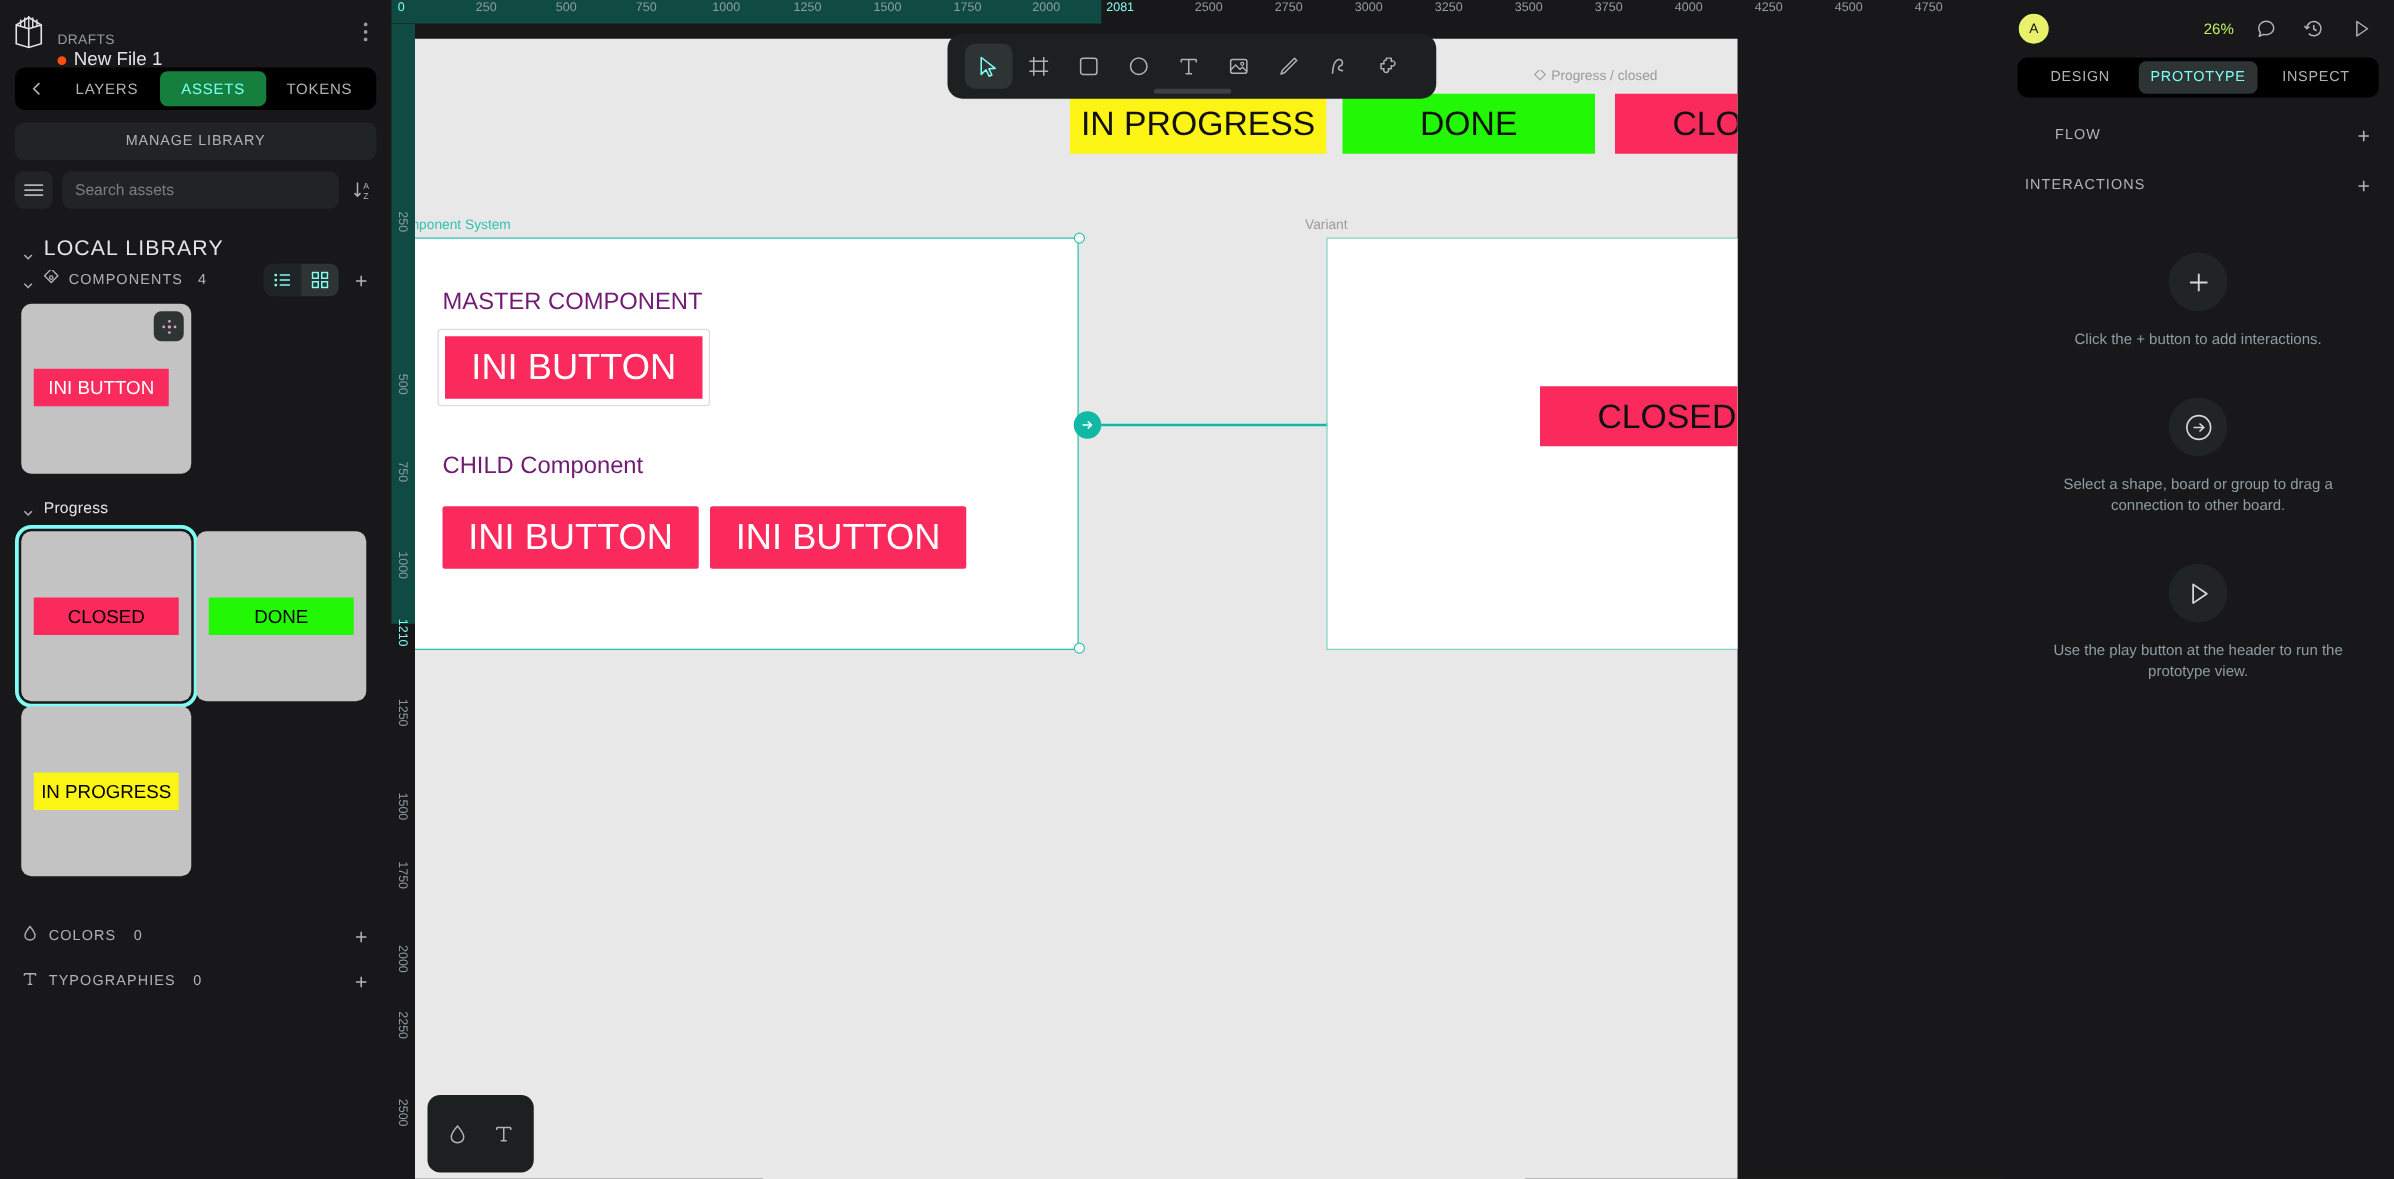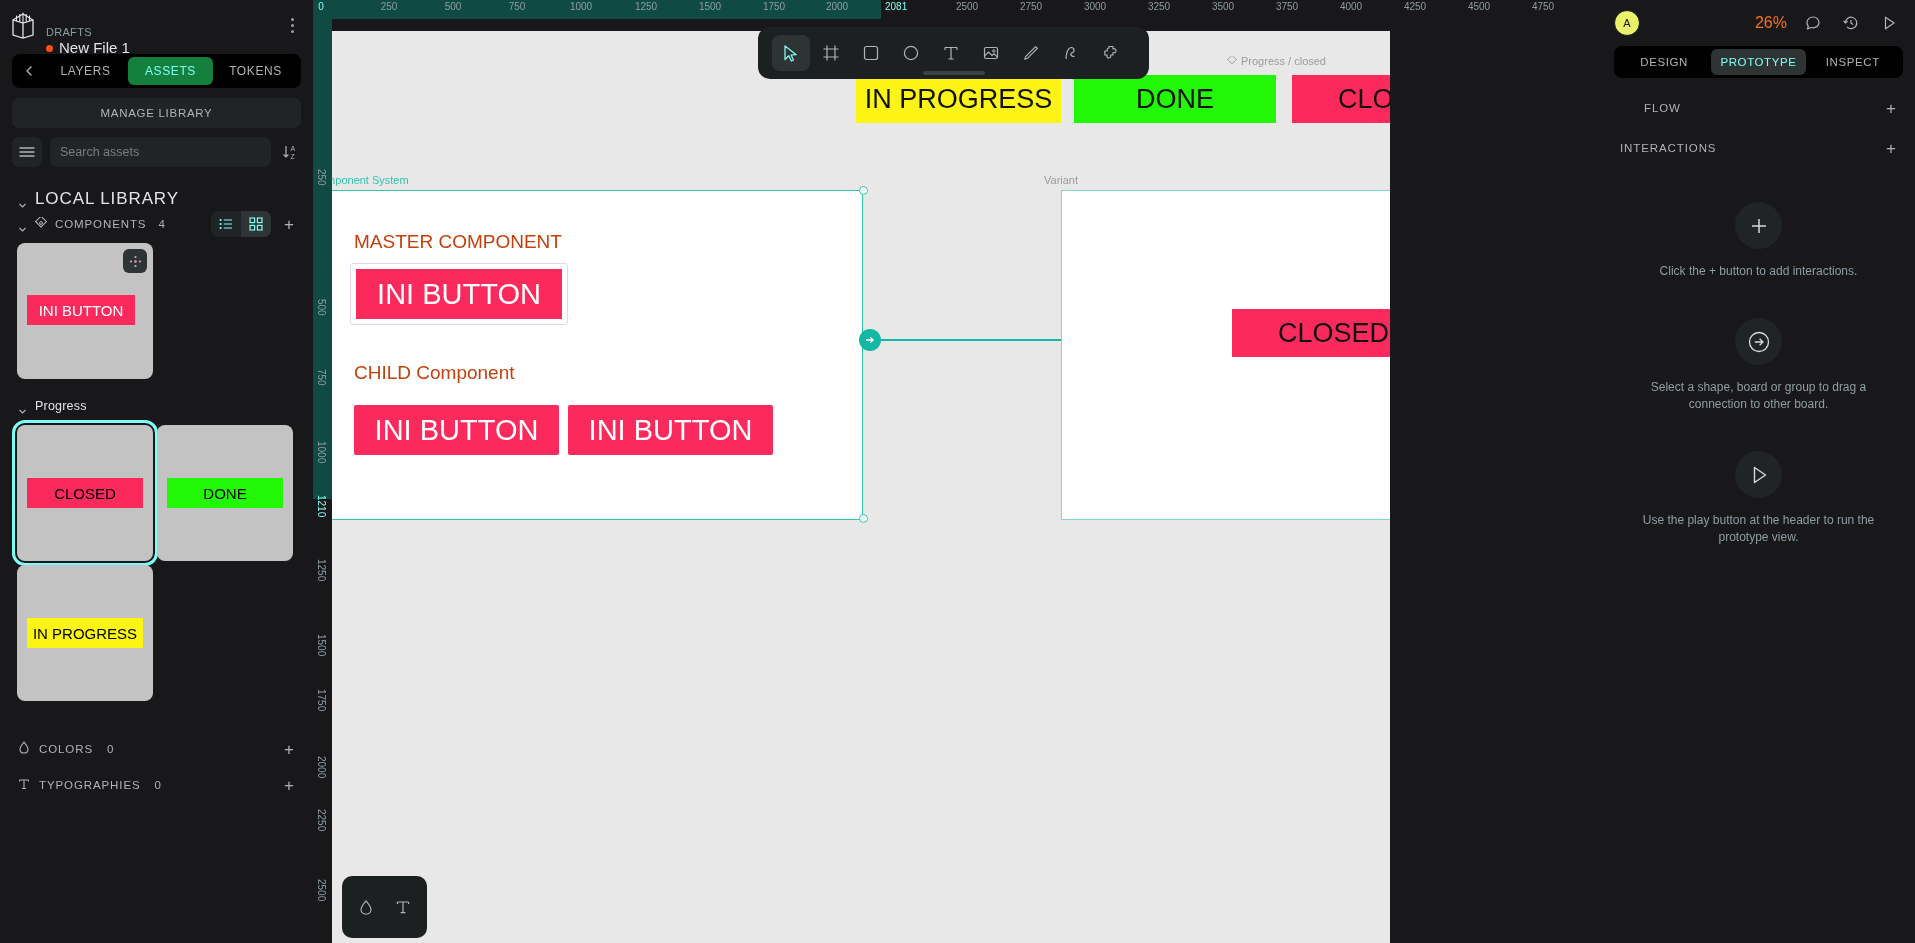--- a/index.html
+++ b/index.html
@@ -123,21 +123,21 @@
   .board-label.teal { color: #31c3ae; }
   .board { position: absolute; background: #fff; }
   .board.selected { outline: 1.5px solid #31c3ae; }
   .board.teal-outline { outline: 1.5px solid #7fd8c9; }
   .cbtn { position: absolute; display: flex; align-items: center; justify-content: center;
           font-family: "Liberation Sans", sans-serif; white-space: nowrap; }
   .cbtn.red { background: #fb2a5d; color: #fff; }
   .cbtn.yellow { background: #fcf415; color: #111; }
   .cbtn.green { background: #22f705; color: #111; }
   .cbtn.pink { background: #fb2a5d; color: #111; }
-  .ctext { position: absolute; color: #c2410c; white-space: nowrap; }
+  .ctext { position: absolute; color: #701a75; white-space: nowrap; }
   .sel-handle { position: absolute; width: 9px; height: 9px; border-radius: 50%;
                 background: #fff; border: 1.5px solid #31c3ae; }
   .iconbox { position: absolute; background: rgba(255,255,255,.0); border: 1px solid #e6d5e6; border-radius: 3px;}
   .flowline { position: absolute; height: 2px; background: #11b8a3; }
   .flowdot { position: absolute; width: 22px; height: 22px; border-radius: 50%; background: #11b8a3;
              display:flex; align-items:center; justify-content:center; }
 
   
   .toolbar {
     position: absolute; left: 758px; top: 27px; width: 391px; height: 52px;
@@ -164,21 +164,21 @@
 
   
   .right {
     position: absolute; right: 0; top: 0; width: 313px; height: 943px; background: #18181a;
   }
   .r-head { height: 46px; display: flex; align-items: center; padding: 0 14px 0 12px; gap: 14px; }
   .avatar { width: 26px; height: 26px; border-radius: 50%; background: #e9f06a; color:#111;
             display:flex; align-items:center; justify-content:center; font-size:11px;
             border: 1.5px solid #11181b; }
   .r-head .sp { flex: 1; }
-  .zoom-val { font-size: 16px; color: #f97316; cursor:pointer;text-align:right; }
+  .zoom-val { font-size: 12px; color: #bef264; cursor:pointer;text-align:right; }
   .hicon { width: 24px; height: 24px; display:flex; align-items:center; justify-content:center; cursor:pointer;}
   .r-tabs { margin: 0 12px; height: 32px; background: #000; border-radius: 8px;
             display:flex; align-items:center; padding: 3px; }
   .r-tab { flex:1; height: 26px; display:flex; align-items:center; justify-content:center;
            font-size: 11.5px; letter-spacing: .6px; color:#b1b2b5; border-radius:6px; cursor:pointer; }
   .r-tab.active { background:#2e3434; color:#7efff5; }
   .sec-row { height: 40px; display:flex; align-items:center; padding: 0 14px 0 18px; }
   .sec-row .slabel { font-size: 11.5px; letter-spacing: .9px; color:#b1b2b5; }
   .sec-row .sp { flex:1; }
   .empty-block { margin-top: 34px; display:flex; flex-direction:column; align-items:center; }

